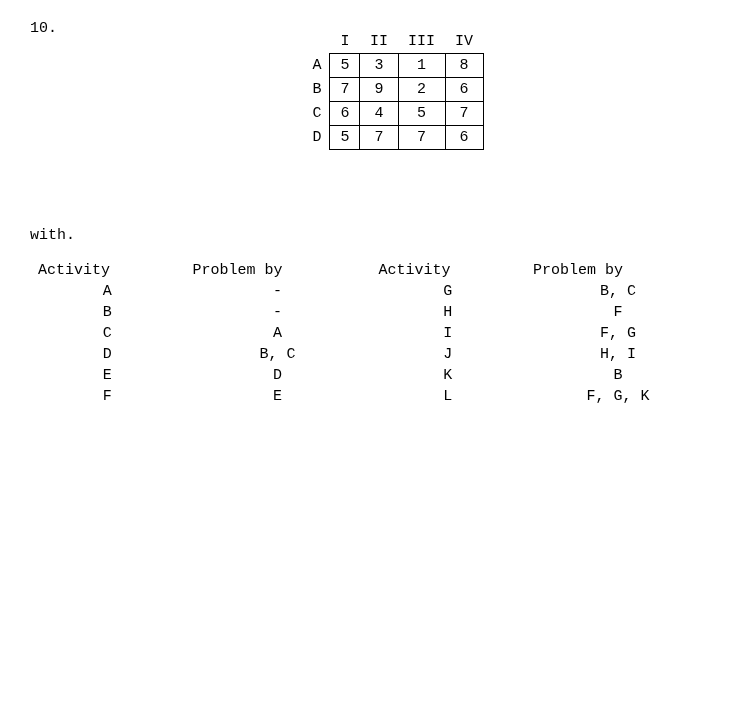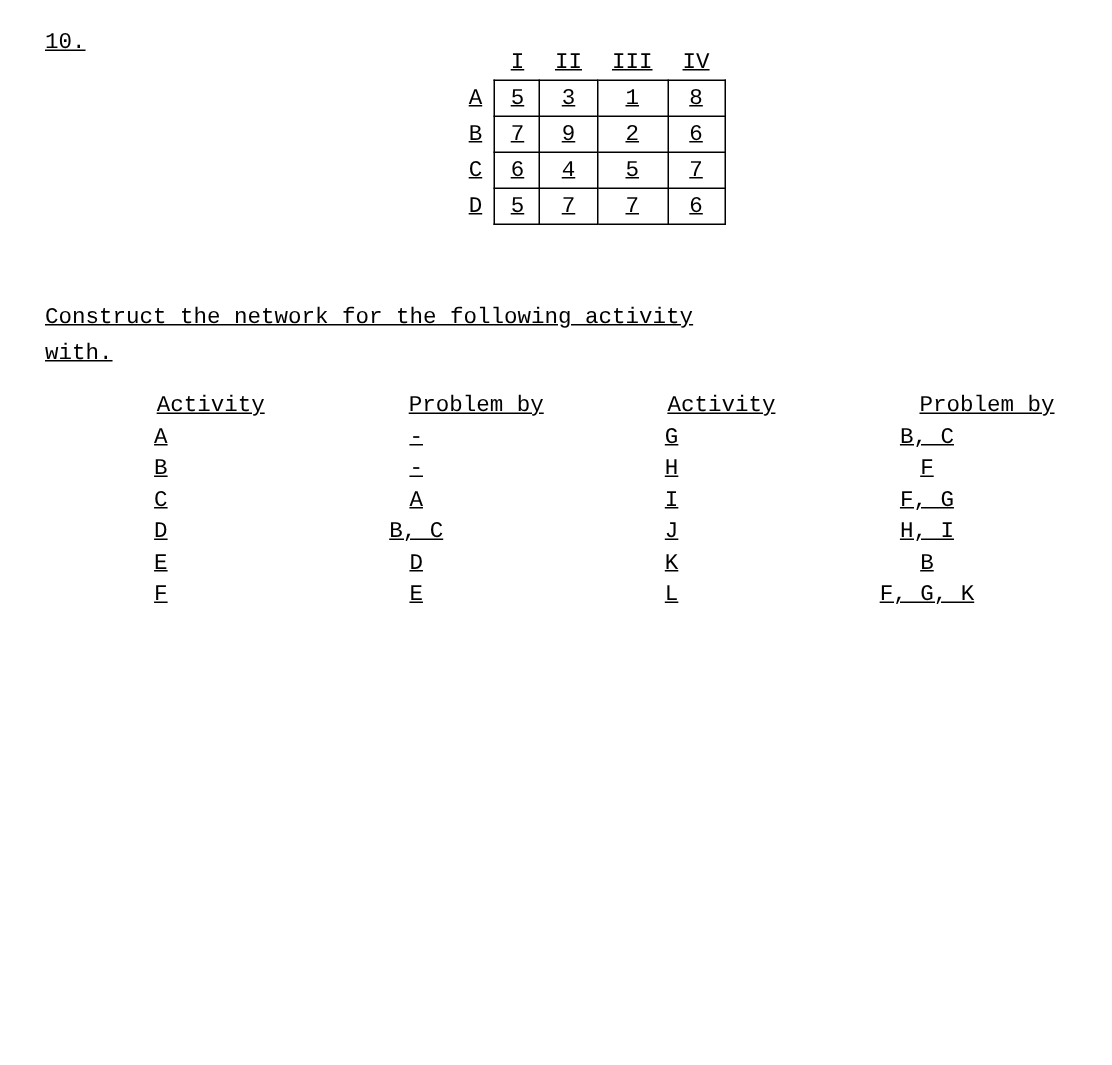--- a/index.html
+++ b/index.html
@@ -12,21 +12,20 @@
       font-family: 'Courier New', Courier, monospace;
       font-size: 15px;
       color: #000;
       width: 741px;
       min-height: 710px;
       padding: 20px 30px;
     }
     .question-block {
       display: flex;
       margin-bottom: 30px;
-      text-decoration: underline;
     }
     .question-number {
       min-width: 45px;
       font-family: 'Courier New', Courier, monospace;
       font-size: 15px;
     }
     .question-content {
       flex: 1;
     }
     .question-text {
@@ -67,21 +66,21 @@
       margin-top: 8px;
     }
     .activity-table {
       border-collapse: collapse;
       font-family: 'Courier New', Courier, monospace;
       font-size: 15px;
       width: 100%;
     }
     .activity-table th {
       font-weight: normal;
-      text-align: right;
+      text-align: left;
       padding: 2px 8px;
       vertical-align: bottom;
     }
     .activity-table td {
       text-align: center;
       padding: 2px 8px;
       vertical-align: middle;
     }
   </style>
 </head>
@@ -132,21 +131,21 @@
             </tr>
           </tbody>
       </table>
     </div>
   </div>
 </div>
 
 <div class="question-block">
   <div class="question-content">
     <div class="question-text">
-      <span>Construct the network for the following activity</span><br>
+      <br>
       <span>with.</span>
     </div>
     <div class="activity-table-wrapper">
       <table class="activity-table">
         <thead id="activity-header">
         <tr>
               <th>Activity</th>
               <th>Problem by</th>
               <th>Activity</th>
               <th>Problem by</th>

